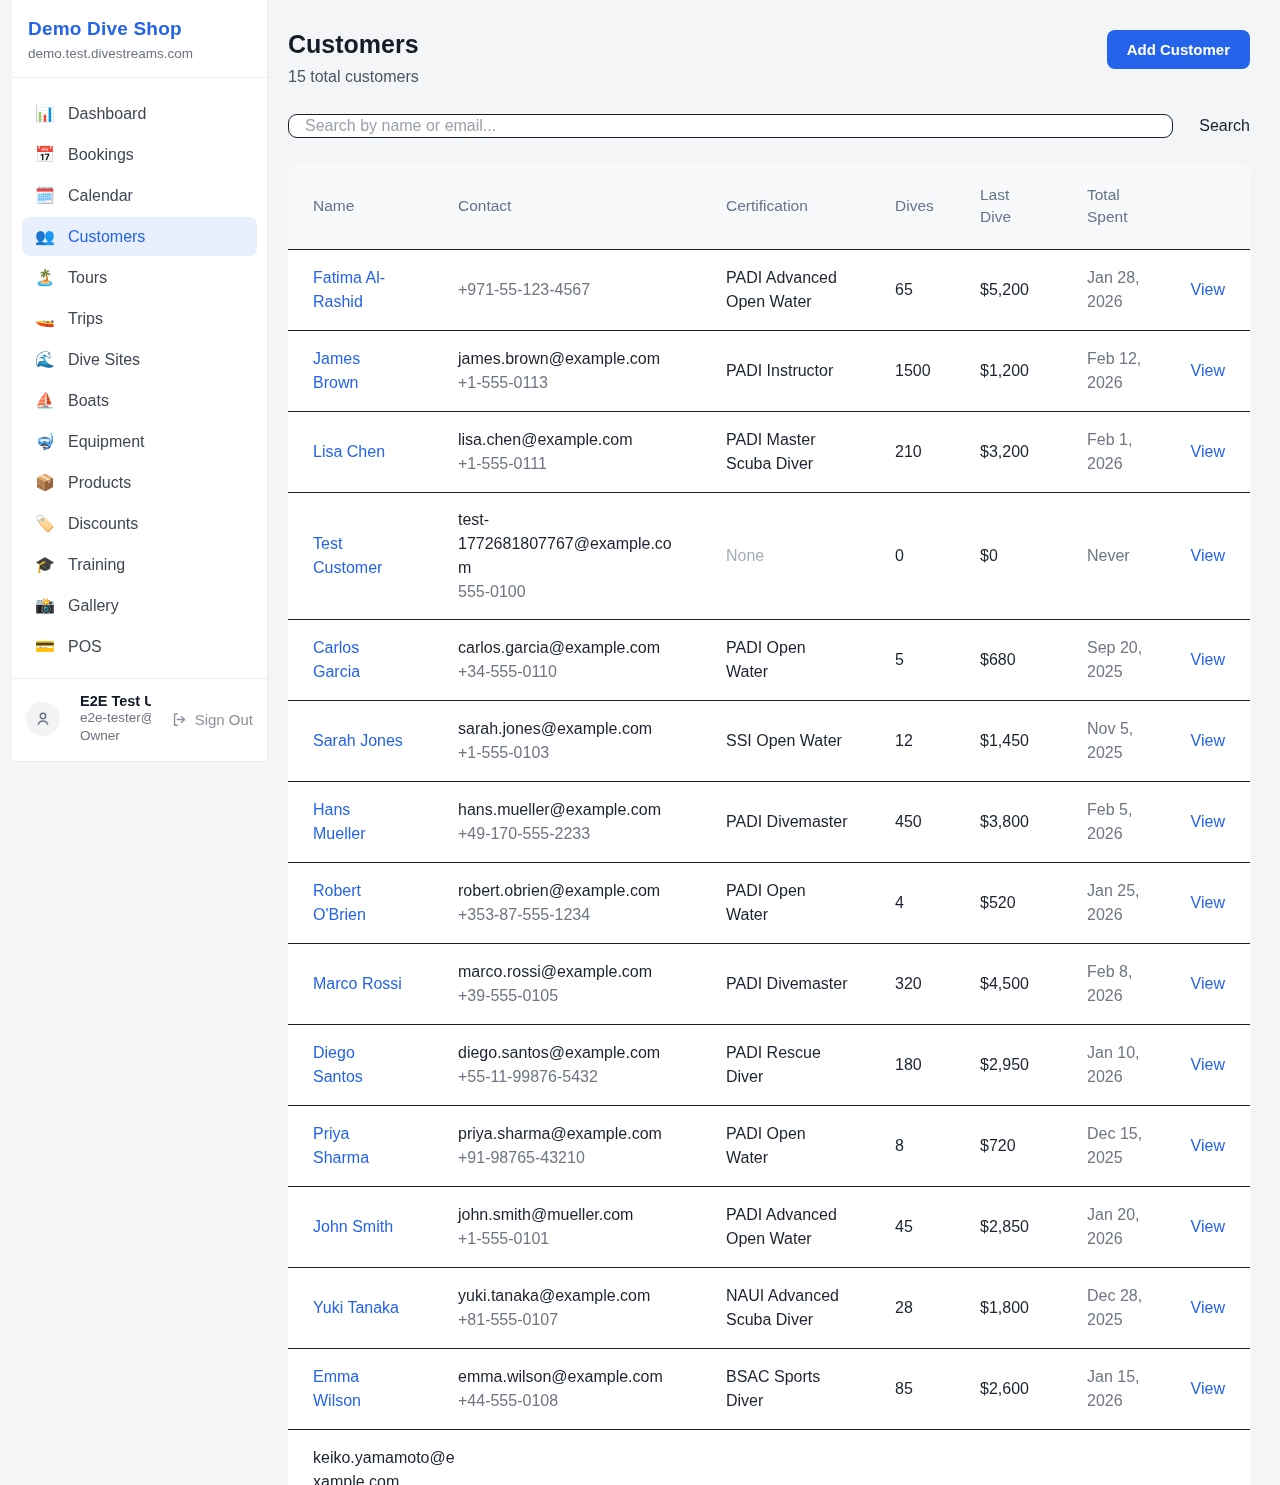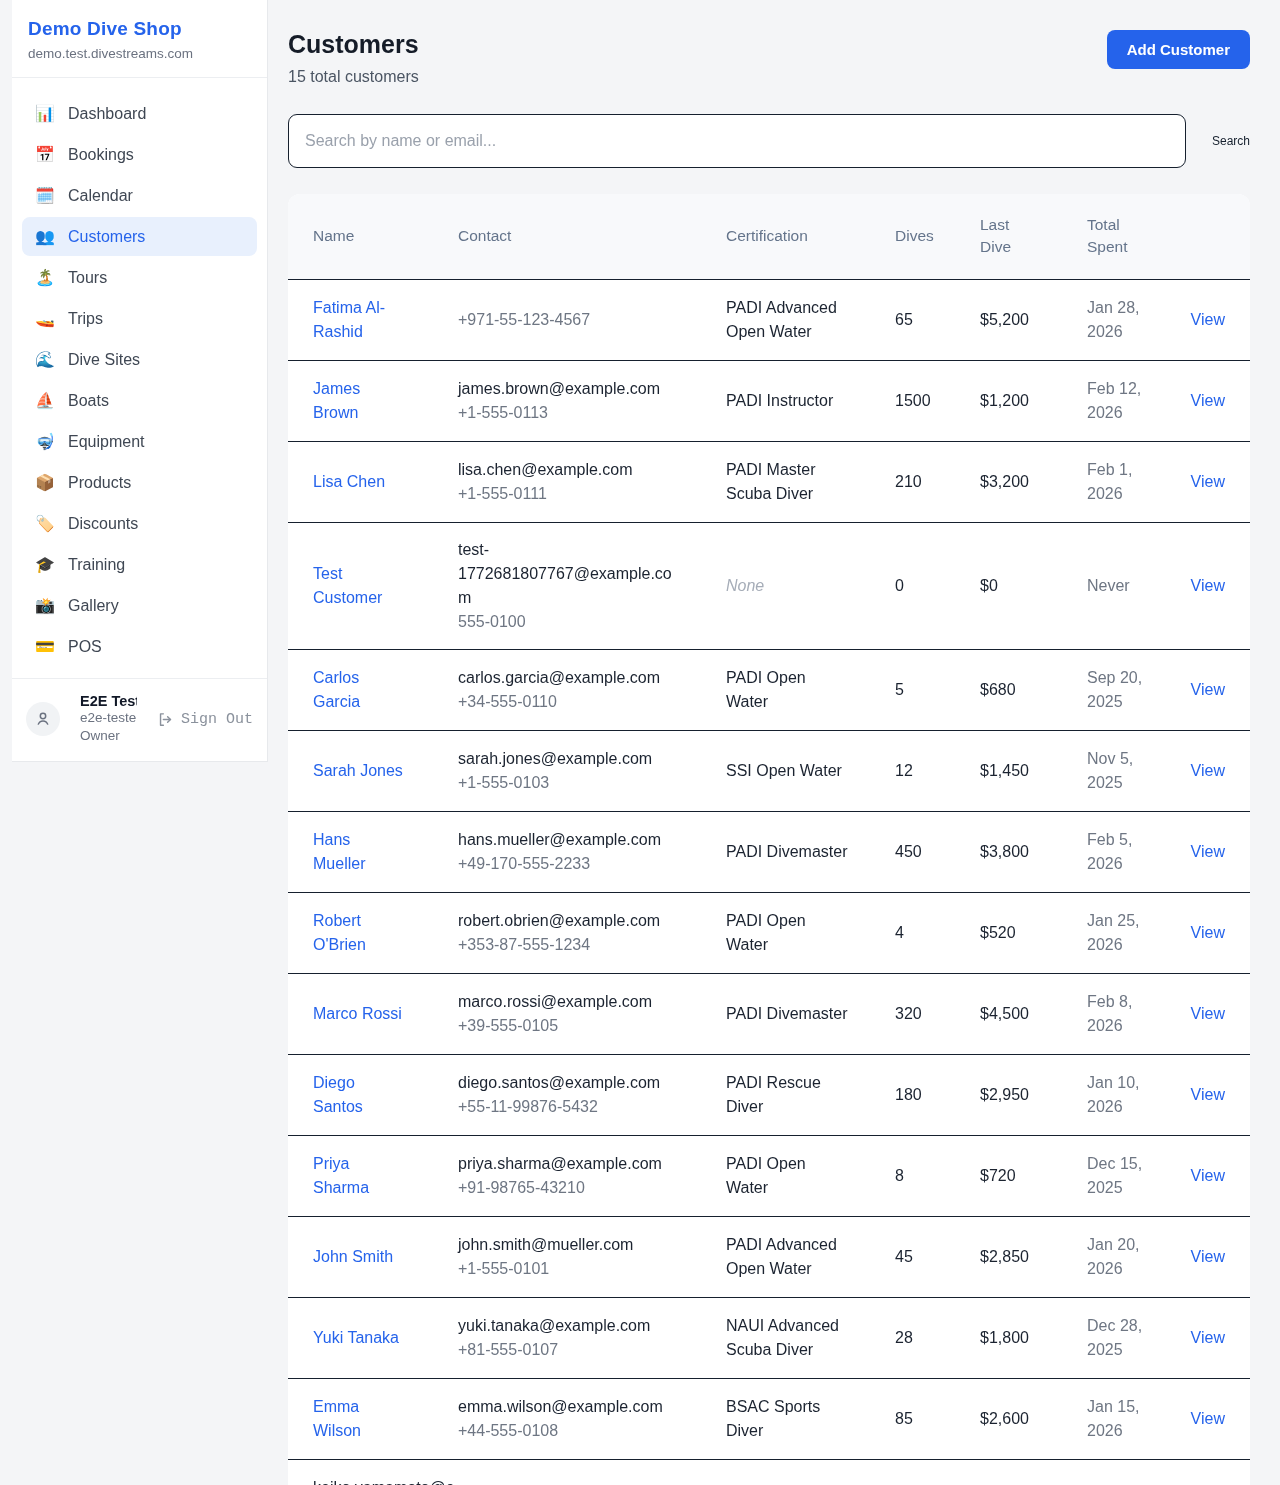--- a/index.html
+++ b/index.html
@@ -26,40 +26,40 @@
   }
   .avatar {
     width:34px; height:34px; min-width:34px; border-radius:50%;
     background:#f1f3f5; display:flex; align-items:center; justify-content:center;
   }
   .user-info { min-width:0; flex:1; }
   .user-name { font-size:14.5px; font-weight:bold; color:#111827; white-space:nowrap; overflow:hidden; }
   .user-email, .user-role { font-size:13.5px; color:#6b7280; white-space:nowrap; overflow:hidden; line-height:1.35; }
   .signout {
     display:flex; align-items:center; gap:7px; color:#8a919c; font-size:15px;
-    white-space:nowrap; cursor:pointer; background:none; border:none; font-family:Liberation Mono, monospace;
+    white-space:nowrap; cursor:pointer; background:none; border:none; font-family:Liberation Sans, sans-serif;
   }
 
   
   .main { margin-left:256px; padding:30px 30px 34px 32px; }
   .page-head { display:flex; justify-content:space-between; align-items:flex-start; }
   .page-title { font-size:25px; font-weight:bold; color:#151c28; }
   .page-subtitle { font-size:16px; color:#4b5563; margin-top:9px; }
   .btn-primary {
     background:#2563eb; color:#ffffff; border:none; border-radius:8px;
     padding:11px 20px; font-size:15px; font-weight:600; font-family:inherit; cursor:pointer;
   }
   .search-row { display:flex; align-items:center; margin-top:28px; }
   .search-input {
-    flex:1; height:54px; background:#ffffff; border:1.5px solid #16202e; border-radius:9px;
+    flex:1; height:24px; background:#ffffff; border:1.5px solid #16202e; border-radius:9px;
     padding:0 16px; font-size:16px; font-family:inherit; color:#111827;
   }
   .search-input::placeholder { color:#9aa1ac; }
   .search-btn {
-    background:none; border:none; font-family:inherit; font-size:12px; color:#16202e;
+    background:none; border:none; font-family:inherit; font-size:16px; color:#16202e;
     padding:0 0 0 26px; cursor:pointer;
   }
 
   
   .card { background:#ffffff; border-radius:12px; margin-top:26px; overflow:hidden; padding-bottom:2px; }
   .grid {
     display:grid;
     grid-template-columns:145px 268px 169px 85px 107px 103px minmax(0,1fr);
     padding:0 25px; align-items:center;
   }
@@ -67,21 +67,21 @@
   .th { color:#64748b; font-size:15.5px; padding:20px 0; line-height:1.45; }
   .th .wrap { display:inline-block; max-width:46px; }
   .trow { border-bottom:1px solid #16202e; min-height:81px; padding-top:15px; padding-bottom:15px; }
   .trow:last-child { border-bottom:none; }
   .cell { font-size:16px; line-height:1.5; }
   .cell.name a { color:#2563eb; text-decoration:none; display:inline-block; max-width:92px; cursor:pointer; }
   .cell.contact { max-width:215px; overflow-wrap:break-word; }
   .email { color:#1b2330; }
   .phone { color:#6e7683; }
   .cert { max-width:124px; color:#1b2330; }
-  .cert.muted { color:#a6adb8;font-style:italic; }
+  .cert.muted { color:#a6adb8; }
   .dives, .spent { color:#1b2330; }
   .lastdive { color:#6e7683; max-width:64px; }
   .action { text-align:right; }
   .action a { color:#2563eb; text-decoration:none; cursor:pointer; }
 
   svg { display:block; }
 </style>
 </head>
 <body>
 

